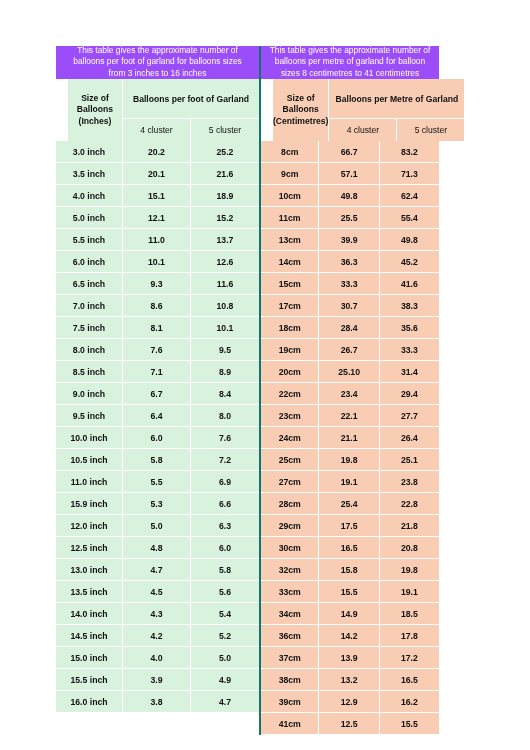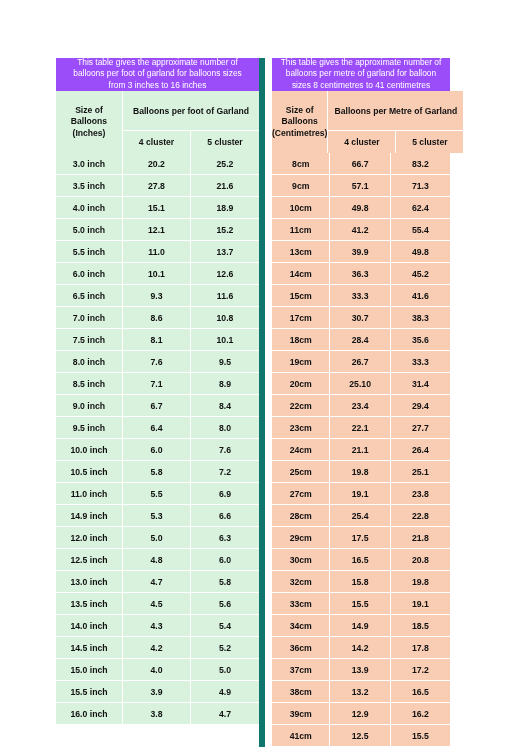--- a/index.html
+++ b/index.html
@@ -18,33 +18,33 @@
     position: relative;
     width: 530px;
     height: 750px;
     background: #ffffff;
     overflow: hidden;
   }
 
   #tables-wrap {
     position: absolute;
     left: 56px;
-    top: 58px;
+    top: 46px;
     width: 405px;
     display: flex;
     flex-direction: row;
     align-items: stretch;
   }
 
   .tbl {
     display: flex;
     flex-direction: column;
   }
   .tbl-left  { width: 203px; }
-  .tbl-right { width: 178px; border-left: 6px solid #0f766e; padding-left: 7px; }
+  .tbl-right { width: 178px; border-left: 2px solid #0f766e; }
 
   
   .banner {
     background: #9b4dfa;
     color: #ffffff;
     font-size: 8.4px;
     line-height: 11.5px;
     font-weight: 400;
     text-align: center;
     padding: 5px 8px 6px 8px;
@@ -53,20 +53,21 @@
     display: flex;
     align-items: center;
     justify-content: center;
   }
   .banner span { display: block; }
 
   
   .hdr-row {
     display: flex;
     flex-direction: row;
+    margin-left: 12px;
   }
   .hdr-main {
     height: 62px;
     box-sizing: border-box;
   }
   .cell {
     box-sizing: border-box;
     display: flex;
     align-items: center;
     justify-content: center;
@@ -104,21 +105,21 @@
   }
   .tbl-right .span2 { width: 135px; }
 
   .sub-row { display: flex; flex-direction: row; height: 22px; }
   .sub-cell {
     box-sizing: border-box;
     display: flex;
     align-items: center;
     justify-content: center;
     font-size: 8.6px;
-    font-weight: bold;
+    font-weight: normal;
     color: #111111;
   }
 
   
   .data-row {
     display: flex;
     flex-direction: row;
     height: 22px;
   }
   .data-cell {
@@ -158,21 +159,21 @@
       </div>
 
       <div id="inches-body">
           <div class="data-row">
             <div class="data-cell c-size vline-r g hline-b">3.0 inch</div>
             <div class="data-cell c-four vline-r g hline-b">20.2</div>
             <div class="data-cell c-five g hline-b">25.2</div>
           </div>
           <div class="data-row">
             <div class="data-cell c-size vline-r g hline-b">3.5 inch</div>
-            <div class="data-cell c-four vline-r g hline-b">27.8</div>
+            <div class="data-cell c-four vline-r g hline-b">20.1</div>
             <div class="data-cell c-five g hline-b">21.6</div>
           </div>
           <div class="data-row">
             <div class="data-cell c-size vline-r g hline-b">4.0 inch</div>
             <div class="data-cell c-four vline-r g hline-b">15.1</div>
             <div class="data-cell c-five g hline-b">18.9</div>
           </div>
           <div class="data-row">
             <div class="data-cell c-size vline-r g hline-b">5.0 inch</div>
             <div class="data-cell c-four vline-r g hline-b">12.1</div>
@@ -232,21 +233,21 @@
             <div class="data-cell c-size vline-r g hline-b">10.5 inch</div>
             <div class="data-cell c-four vline-r g hline-b">5.8</div>
             <div class="data-cell c-five g hline-b">7.2</div>
           </div>
           <div class="data-row">
             <div class="data-cell c-size vline-r g hline-b">11.0 inch</div>
             <div class="data-cell c-four vline-r g hline-b">5.5</div>
             <div class="data-cell c-five g hline-b">6.9</div>
           </div>
           <div class="data-row">
-            <div class="data-cell c-size vline-r g hline-b">14.9 inch</div>
+            <div class="data-cell c-size vline-r g hline-b">15.9 inch</div>
             <div class="data-cell c-four vline-r g hline-b">5.3</div>
             <div class="data-cell c-five g hline-b">6.6</div>
           </div>
           <div class="data-row">
             <div class="data-cell c-size vline-r g hline-b">12.0 inch</div>
             <div class="data-cell c-four vline-r g hline-b">5.0</div>
             <div class="data-cell c-five g hline-b">6.3</div>
           </div>
           <div class="data-row">
             <div class="data-cell c-size vline-r g hline-b">12.5 inch</div>
@@ -319,21 +320,21 @@
             <div class="data-cell c-four vline-r p hline-b">57.1</div>
             <div class="data-cell c-five p hline-b">71.3</div>
           </div>
           <div class="data-row">
             <div class="data-cell c-size vline-r p hline-b">10cm</div>
             <div class="data-cell c-four vline-r p hline-b">49.8</div>
             <div class="data-cell c-five p hline-b">62.4</div>
           </div>
           <div class="data-row">
             <div class="data-cell c-size vline-r p hline-b">11cm</div>
-            <div class="data-cell c-four vline-r p hline-b">41.2</div>
+            <div class="data-cell c-four vline-r p hline-b">25.5</div>
             <div class="data-cell c-five p hline-b">55.4</div>
           </div>
           <div class="data-row">
             <div class="data-cell c-size vline-r p hline-b">13cm</div>
             <div class="data-cell c-four vline-r p hline-b">39.9</div>
             <div class="data-cell c-five p hline-b">49.8</div>
           </div>
           <div class="data-row">
             <div class="data-cell c-size vline-r p hline-b">14cm</div>
             <div class="data-cell c-four vline-r p hline-b">36.3</div>

